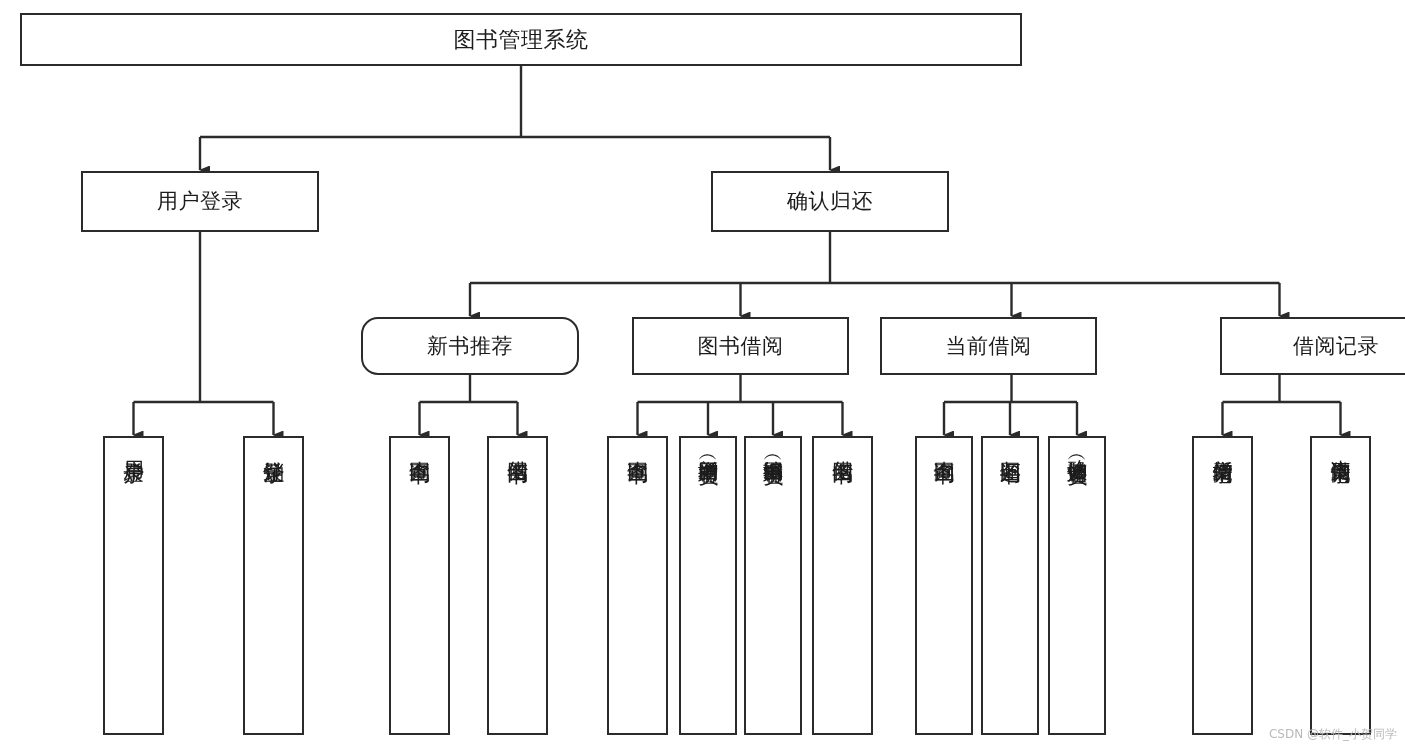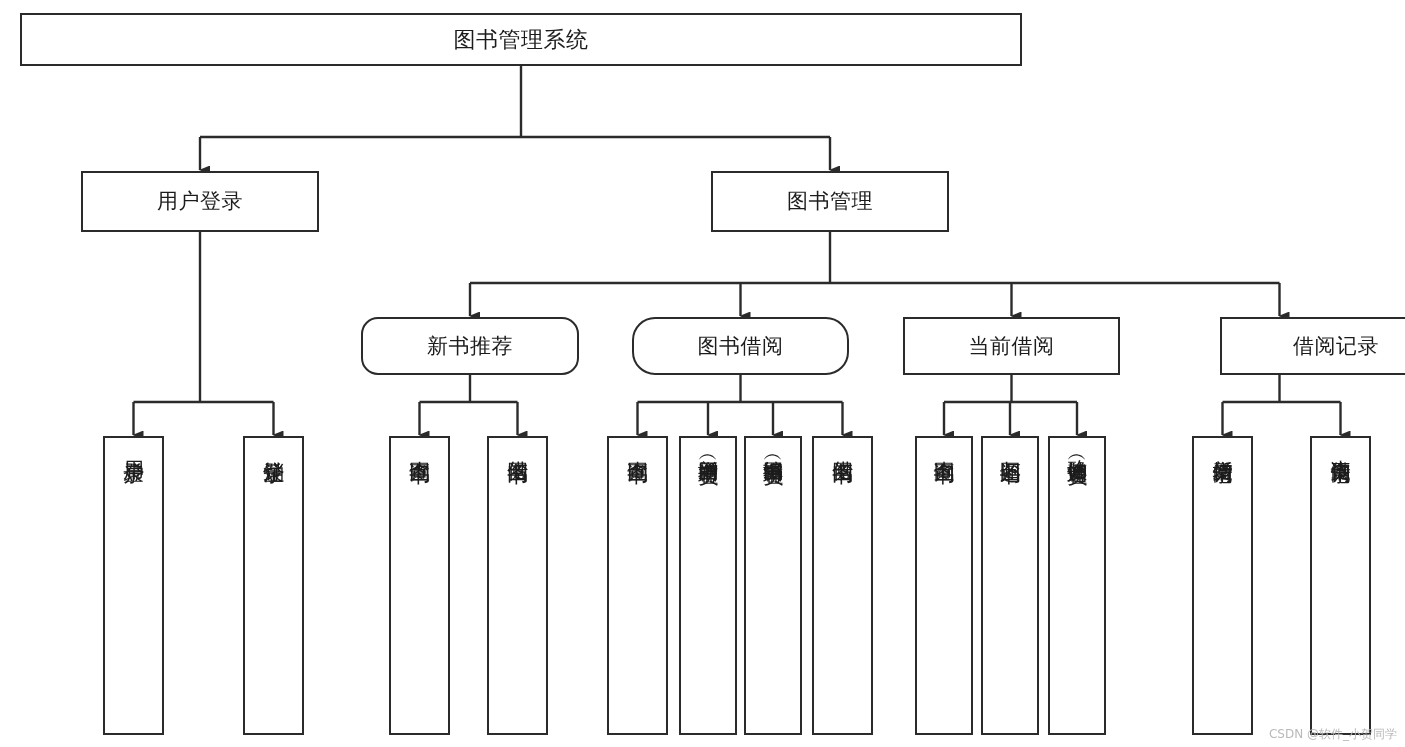--- a/index.html
+++ b/index.html
@@ -121,29 +121,29 @@
   </svg>
 
   <div id="node-group">
       <div class="node h root" style="left: 20px; top: 13px; width: 1002px; height: 53px;">
         <span class="node-label">图书管理系统</span>
       </div>
       <div class="node h" style="left: 81px; top: 171px; width: 238px; height: 61px;">
         <span class="node-label">用户登录</span>
       </div>
       <div class="node h" style="left: 711px; top: 171px; width: 238px; height: 61px;">
-        <span class="node-label">图书管理</span>
+        <span class="node-label">确认归还</span>
       </div>
       <div class="node h" style="left: 361px; top: 317px; width: 218px; height: 58px; border-radius: 17px;">
         <span class="node-label">新书推荐</span>
       </div>
-      <div class="node h" style="left: 632px; top: 317px; width: 217px; height: 58px; border-radius: 23px;">
+      <div class="node h" style="left: 632px; top: 317px; width: 217px; height: 58px;">
         <span class="node-label">图书借阅</span>
       </div>
-      <div class="node h" style="left: 903px; top: 317px; width: 217px; height: 58px;">
+      <div class="node h" style="left: 880px; top: 317px; width: 217px; height: 58px;">
         <span class="node-label">当前借阅</span>
       </div>
       <div class="node h" style="left: 1220px; top: 317px; width: 232px; height: 58px;">
         <span class="node-label">借阅记录</span>
       </div>
       <div class="node v" style="left: 103px; top: 436px; width: 61px; height: 299px;">
         <span class="node-label">用户登录</span>
       </div>
       <div class="node v" style="left: 243px; top: 436px; width: 61px; height: 299px;">
         <span class="node-label">注销登录</span>

